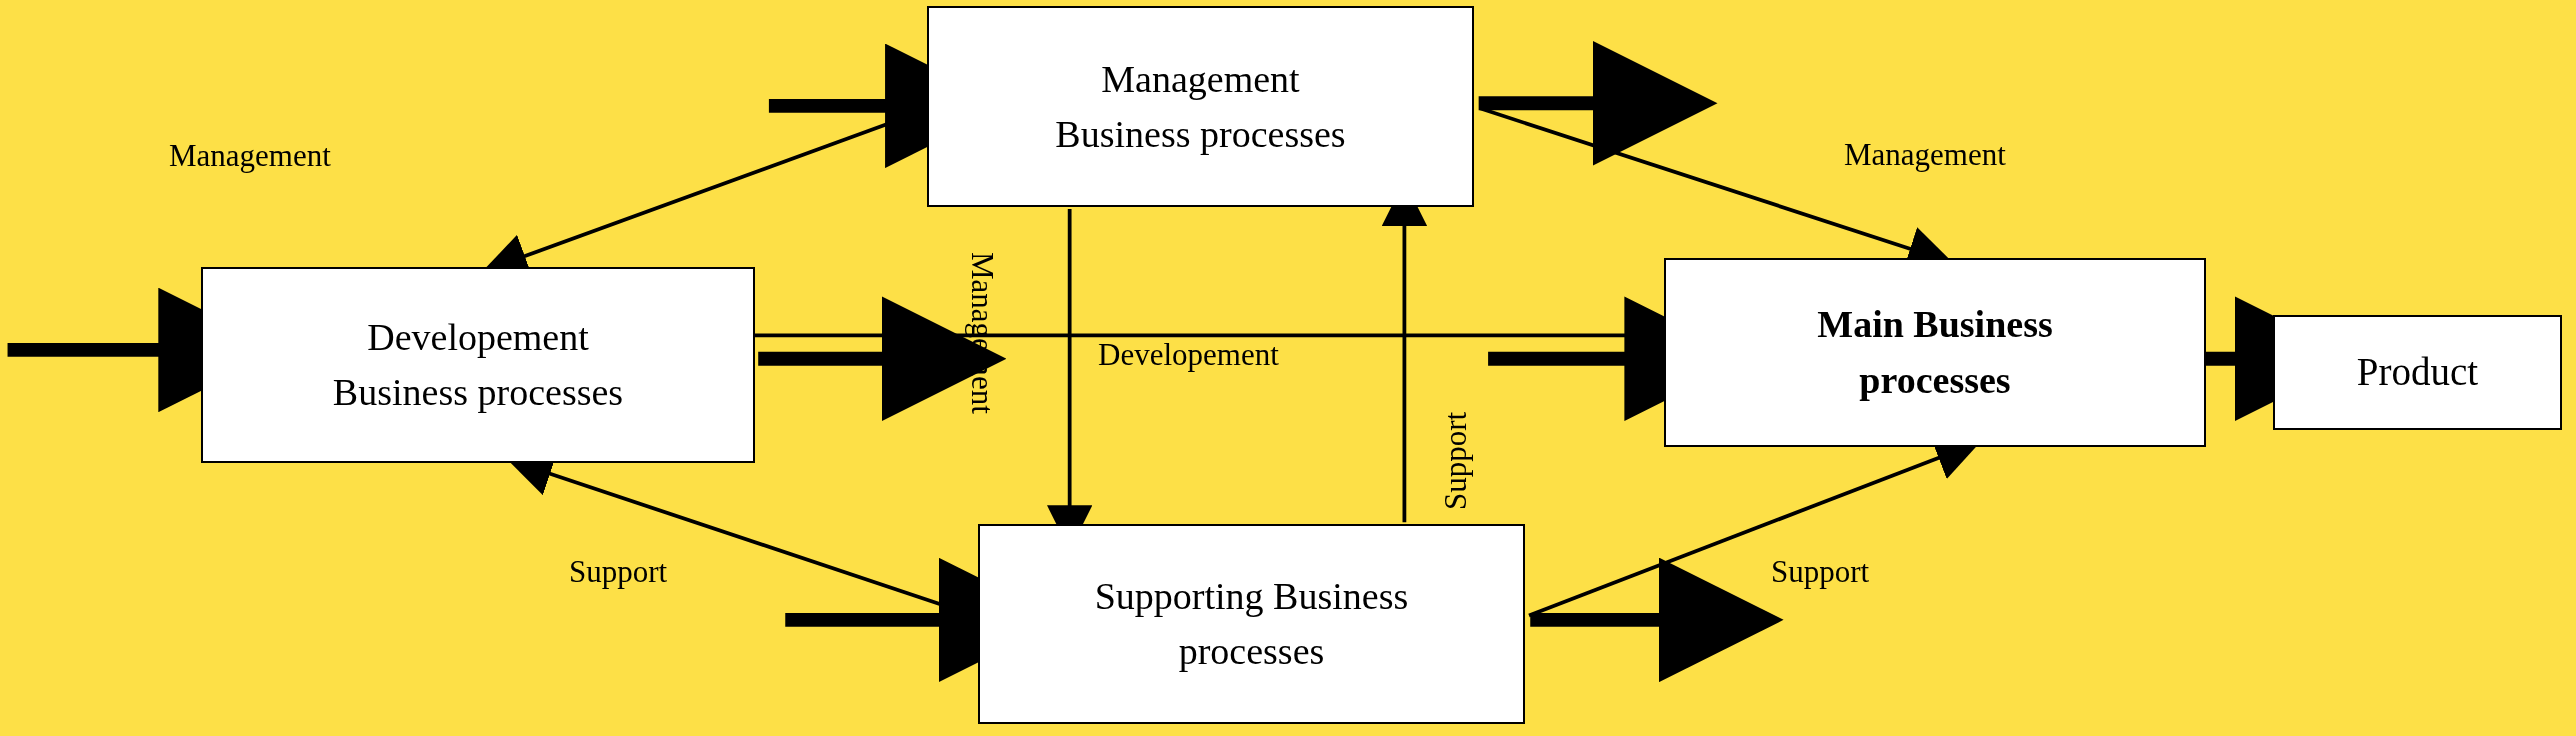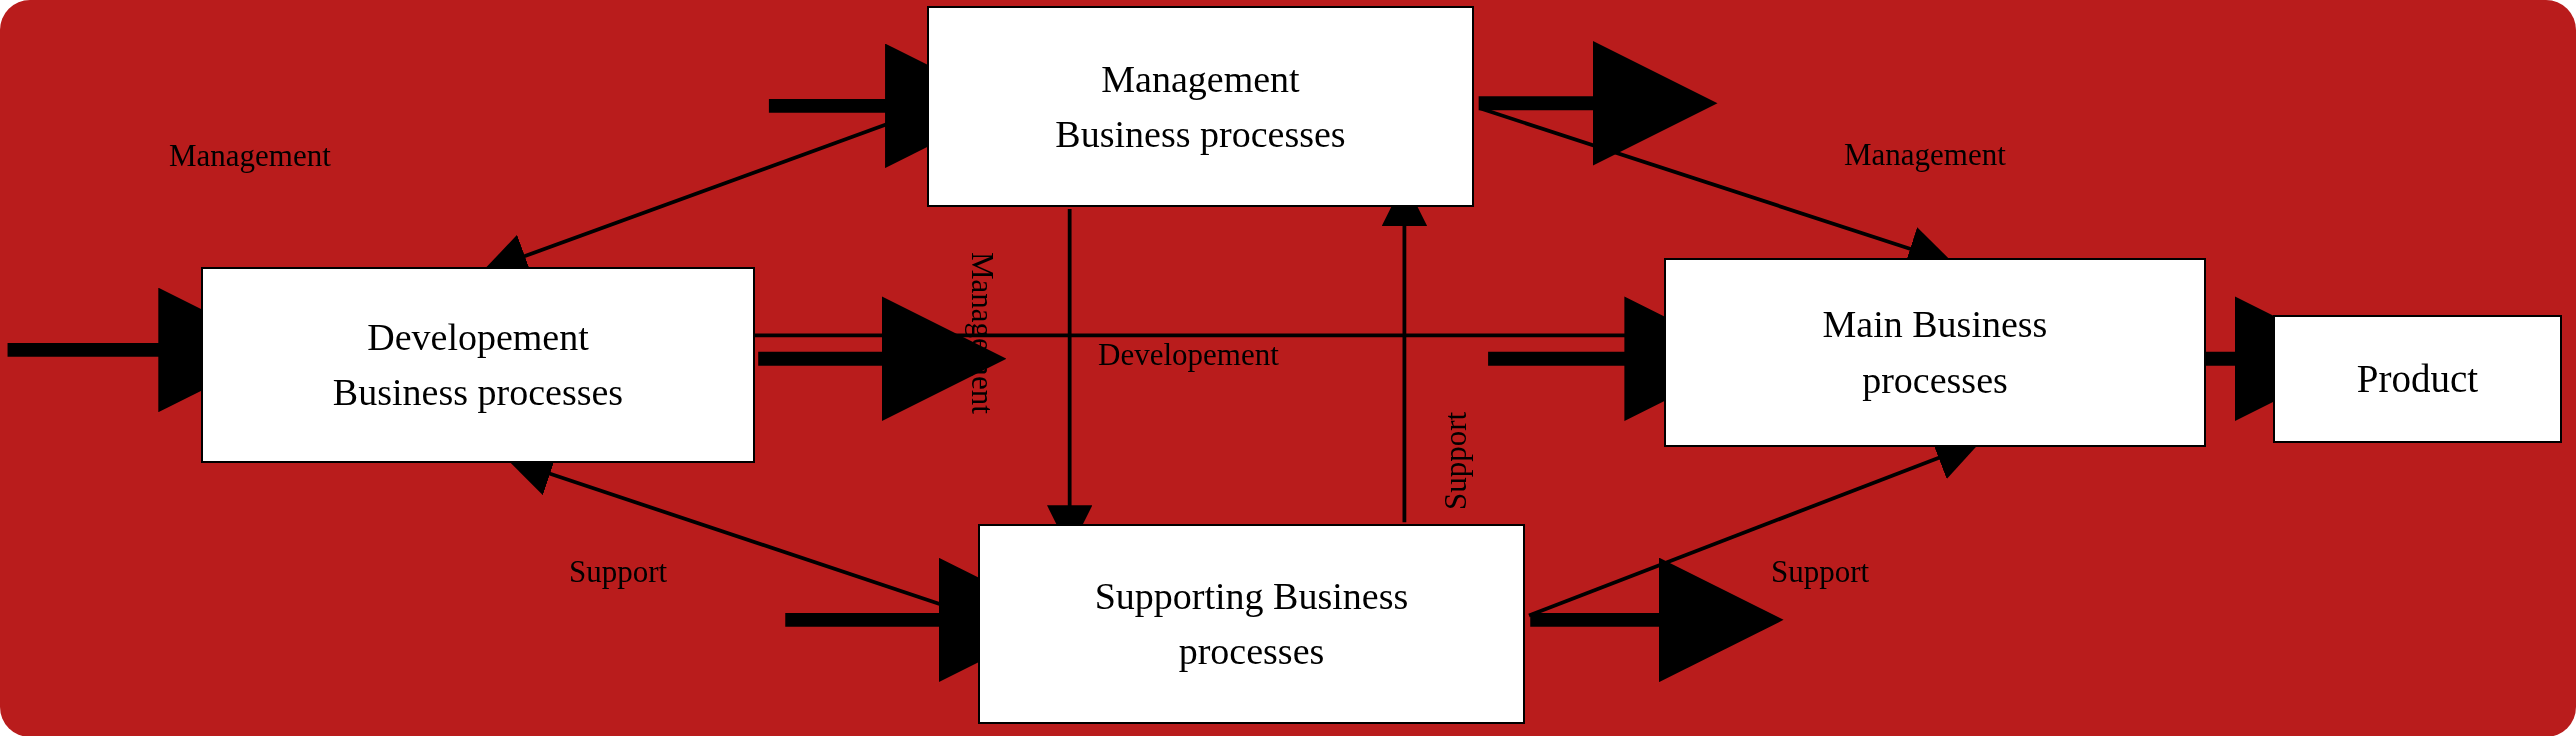--- a/index.html
+++ b/index.html
@@ -1,23 +1,22 @@
 <!DOCTYPE html>
 <html style="font-size:10px"><head>
 <meta charset="utf-8">
 <style>
   html,body{margin:0;padding:0;background:#ffffff;}
   #stage{
     position:relative;
     width:2576px;
     height:737px;
-    background:#b91c1c;
+    background:#fde047;
     overflow:hidden;
     font-family:"Liberation Serif","DejaVu Serif",serif;
-    border-radius:30px;
   }
   #stage svg{position:absolute;left:0;top:0;width:2576px;height:737px;}
 
   .node{
     position:absolute;
     box-sizing:border-box;
     border:2.5px solid #000000;
     background:#ffffff;
     display:flex;
     flex-direction:column;
@@ -27,23 +26,23 @@
     color:#000000;
     font-family:"Liberation Serif","DejaVu Serif",serif;
     font-size:38px;
     line-height:1.45;
     z-index:3;
   }
   .node .ln{display:block;white-space:nowrap;}
 
   #node-management{left:927px;top:6.3px;width:547px;height:201px;}
   #node-development{left:201px;top:267px;width:554px;height:196px;}
-  #node-main{left:1664px;top:258px;width:542px;height:189px;}
+  #node-main{left:1664px;top:258px;width:542px;height:189px;font-weight:bold;}
   #node-supporting{left:978px;top:524px;width:547px;height:200px;justify-content:center;}
-  #node-product{left:2273px;top:315px;width:289px;height:128px;}
+  #node-product{left:2273px;top:315px;width:289px;height:115px;}
   #node-product{font-size:39px;}
 
   .edge-label{
     position:absolute;
     color:#000000;
     font-family:"Liberation Serif","DejaVu Serif",serif;
     font-size:31px;
     white-space:nowrap;
     z-index:4;
     background:transparent;

